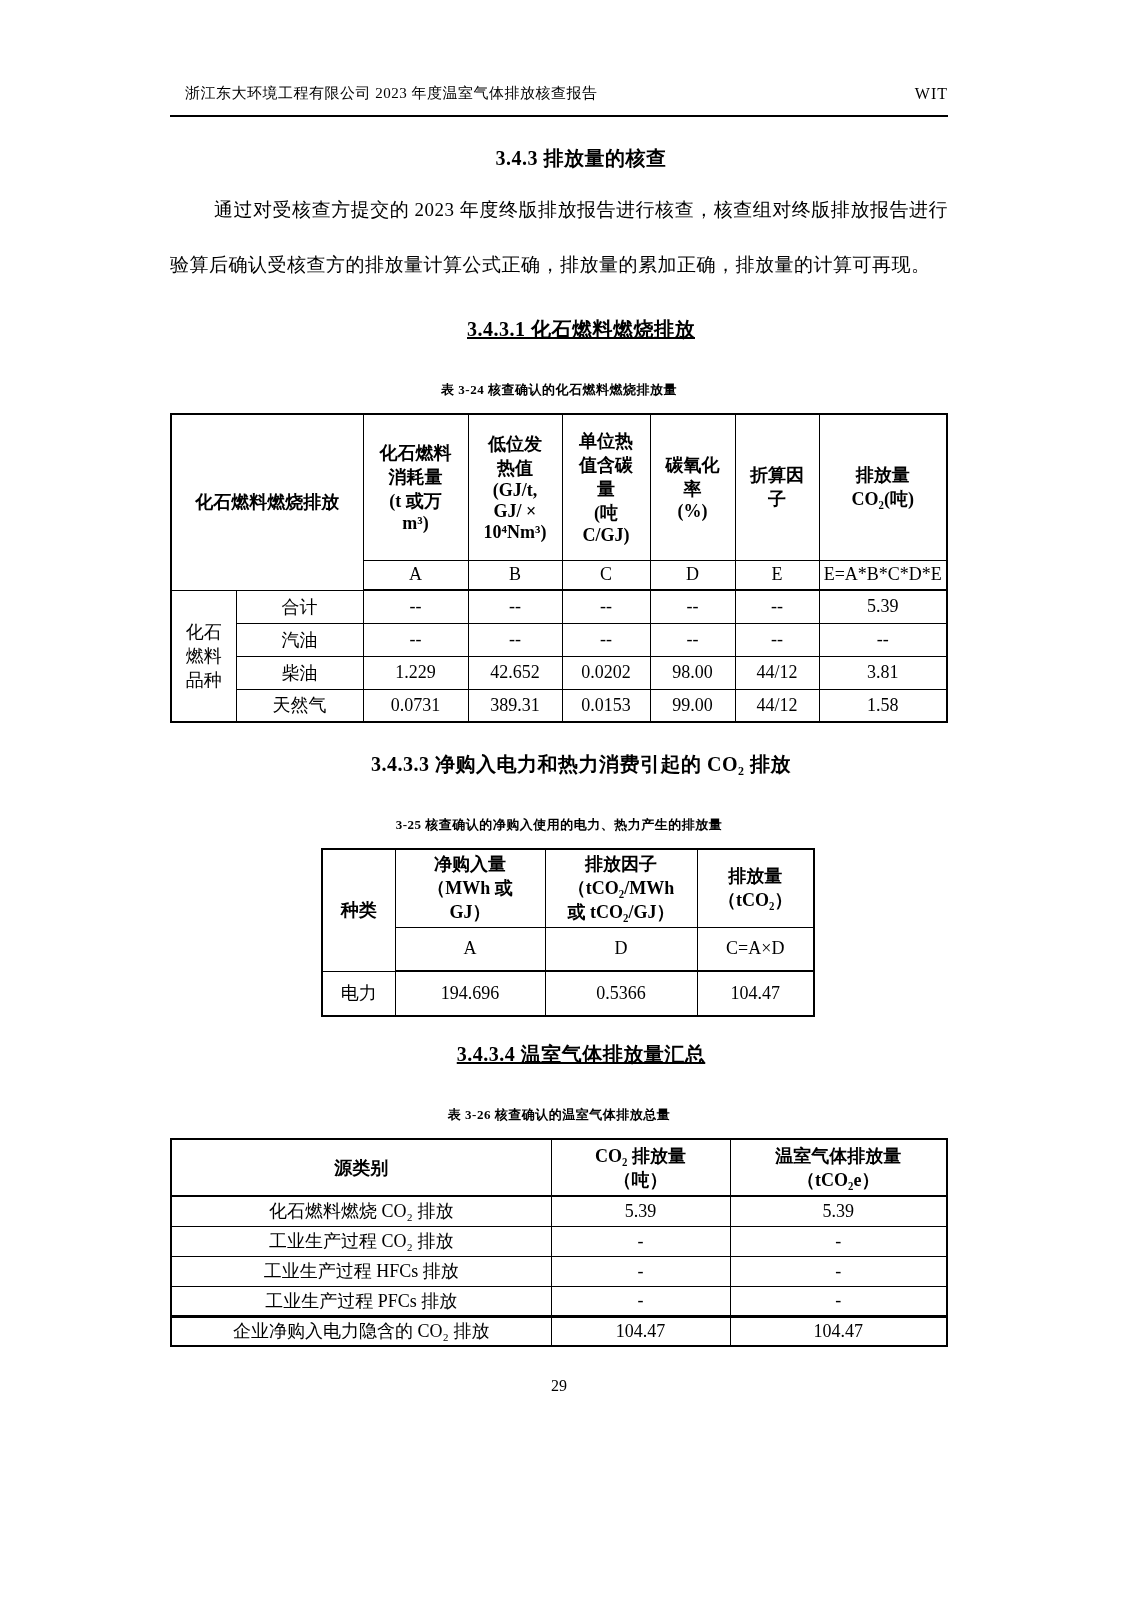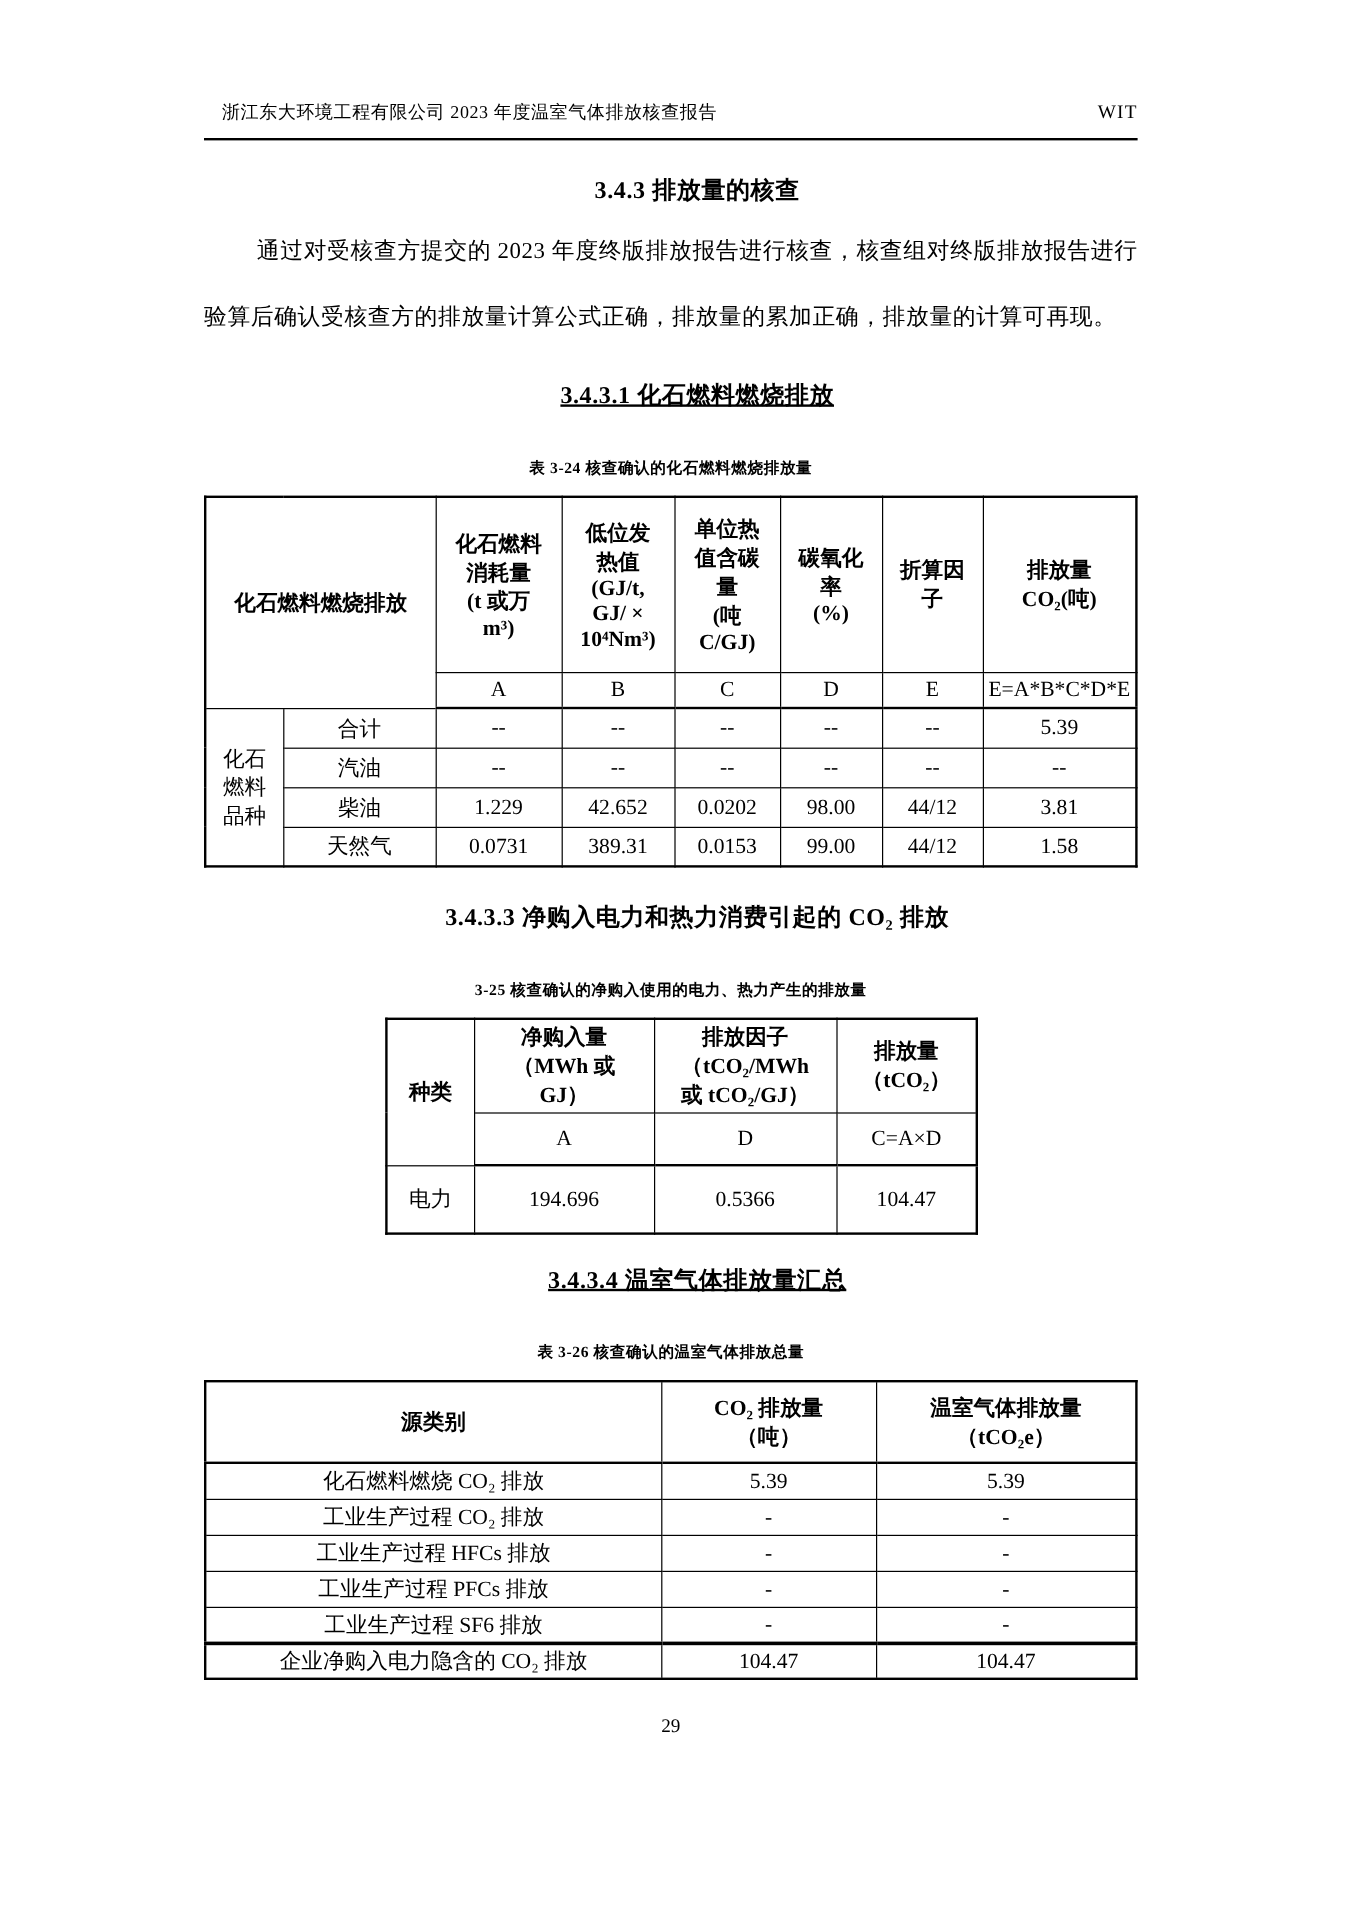--- a/index.html
+++ b/index.html
@@ -71,25 +71,25 @@
   
   .t24{width:778px;}
   .t24 tr.hdr1{height:146px;}
   .t24 tr.formula-row{height:30px;}
   .t24 tr.data{height:33px;}
 
   
   .t25{width:492px;margin-left:151px;margin-top:16px;}
   .t25 tr.hdr1{height:78px;}
   .t25 tr.formula-row{height:44px;}
-  .t25 tr.data{height:57px;}
+  .t25 tr.data{height:45px;}
 
   
   .t26{width:776px;margin-top:16px;}
-  .t26 tr.hdr1{height:68px;}
+  .t26 tr.hdr1{height:57px;}
   .t26 tr.data{height:30px;}
 
   
   .mt-sec2{margin-top:24px;text-decoration:underline;}
   .mt-sec3{}
   .mt-title26{}
 
   .page-number{
     margin-top:30px;
     text-align:center;
@@ -266,25 +266,20 @@
       <tr class="data">
         <td>工业生产过程 HFCs 排放</td>
         <td>-</td>
         <td>-</td>
       </tr>
       <tr class="data">
         <td>工业生产过程 PFCs 排放</td>
         <td>-</td>
         <td>-</td>
       </tr>
-      <tr class="data">
-        <td>工业生产过程 SF6 排放</td>
-        <td>-</td>
-        <td>-</td>
-      </tr>
       <tr class="data sep-above">
         <td>企业净购入电力隐含的 CO₂ 排放</td>
         <td>104.47</td>
         <td>104.47</td>
       </tr>
     </tbody>
       </table>
 
     <div class="page-number">29</div>
 

